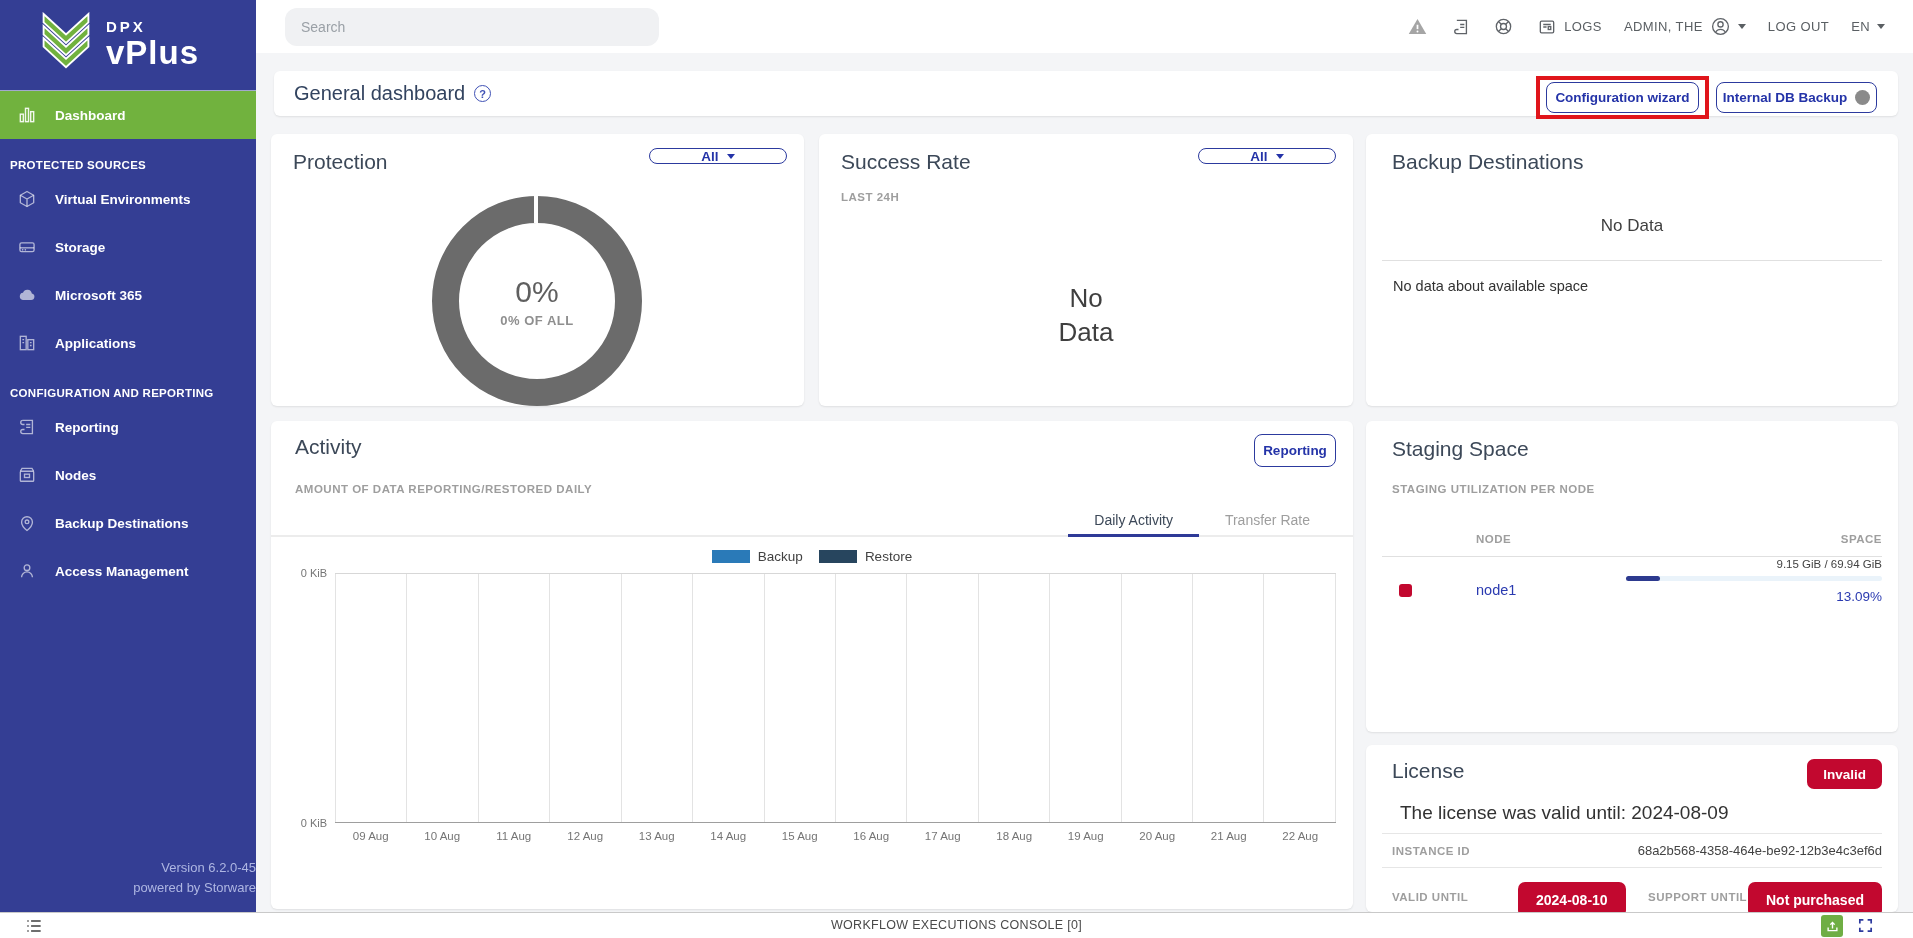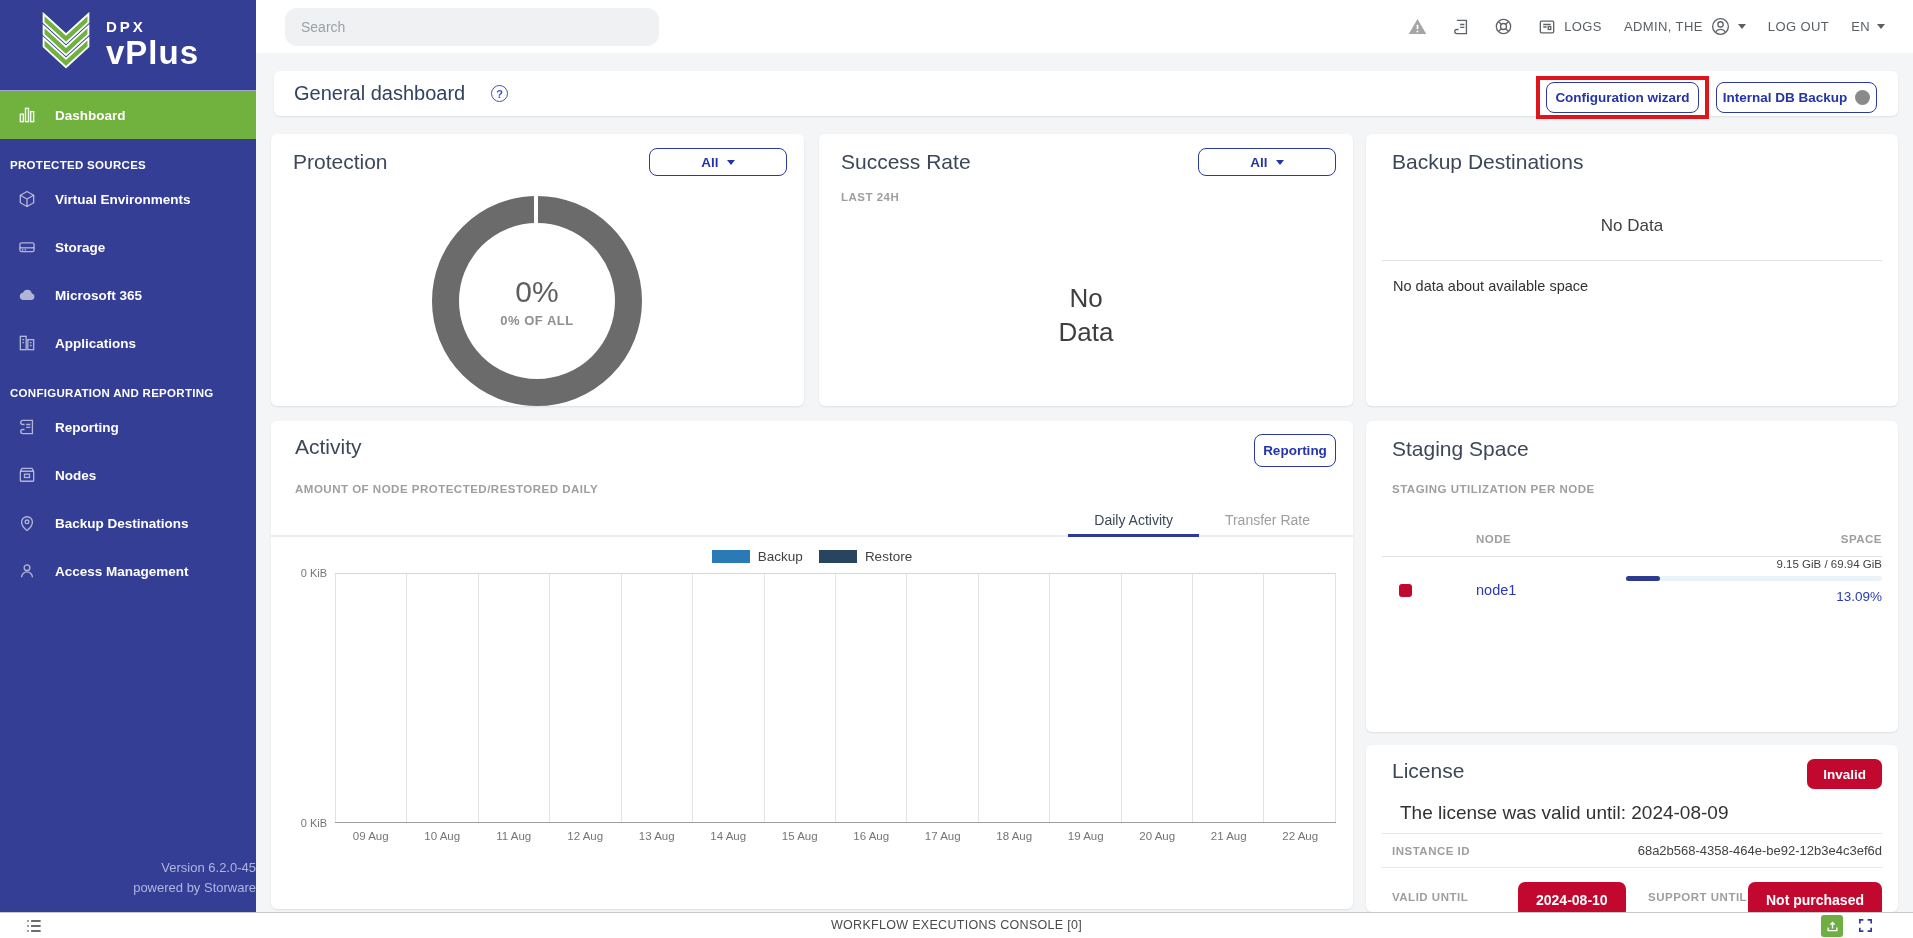--- a/index.html
+++ b/index.html
@@ -31,34 +31,34 @@
   .search::placeholder { color:#9aa0a6; }
   .topbar-right { position:absolute; right:28px; top:0; height:53px; display:flex; align-items:center; gap:22px;
                   color:#5a5f63; font-size:13px; letter-spacing:.4px; font-weight:400; }
   .tb-item { display:flex; align-items:center; gap:7px; cursor:pointer; white-space:nowrap; }
   .tb-icon { width:21px; height:21px; display:flex; align-items:center; justify-content:center; color:#5f6368; }
   .caret { width:0; height:0; border-left:4px solid transparent; border-right:4px solid transparent;
            border-top:5px solid currentColor; display:inline-block; }
   
   .card { position:absolute; background:#fff; border-radius:6px; box-shadow:0 1px 2px rgba(0,0,0,.09); z-index:1; }
   .header-card { left:274px; top:71px; width:1624px; height:45px; overflow:visible; }
-  .page-title-wrap { position:absolute; left:20px; top:0; height:45px; display:flex; align-items:center; gap:26px; }
+  .page-title-wrap { position:absolute; left:20px; top:0; height:45px; display:flex; align-items:center; gap:9px; }
   .page-title { font-size:20px; font-weight:400; color:#32435f; }
   .help-badge { width:17px; height:17px; border:1.5px solid #3f51b5; border-radius:50%; color:#3f51b5;
                 font-size:11px; font-weight:700; display:flex; align-items:center; justify-content:center; cursor:pointer; }
   .btn-outline { border:1px solid #2c3a9e; background:#fff; color:#2433a8; font-weight:700; font-size:13.5px;
                  border-radius:8px; display:flex; align-items:center; justify-content:center; gap:8px;
                  cursor:pointer; font-family:"Liberation Sans",sans-serif; }
   .red-annotation { position:absolute; left:1262px; top:5px; width:173px; height:43px;
                     border:4px solid #e0151b; display:flex; align-items:center; justify-content:center; }
   .btn-config { width:153px; height:31px; }
   .btn-dbbackup { position:absolute; left:1442px; top:11px; width:161px; height:31px; }
   .gray-dot { width:15px; height:15px; border-radius:50%; background:#8a8a8a; display:inline-block; }
   .card-title { font-size:21px; font-weight:400; color:#3c4858; }
-  .filter-btn { position:absolute; right:17px; top:14px; width:138px; height:28px; }
+  .filter-btn { position:absolute; right:17px; top:14px; width:138px; height:16px; }
   .micro-label { font-size:11.5px; font-weight:700; color:#9e9e9e; letter-spacing:.5px; }
   
   .protection-card { left:271px; top:134px; width:533px; height:272px; overflow:hidden; }
   .donut { position:absolute; left:161px; top:62px; width:210px; height:210px; border:27px solid #6b6b6b;
            border-radius:50%; }
   .donut-notch { position:absolute; left:263px; top:62px; width:4px; height:27px; background:#fff; }
   .donut-center { position:absolute; left:161px; top:62px; width:210px; height:210px; display:flex;
                   flex-direction:column; align-items:center; justify-content:center; gap:4px; }
   .donut-pct { font-size:30px; color:#5f5f5f; }
   .donut-cap { font-size:13px; font-weight:700; color:#8f8f8f; letter-spacing:.5px; }
@@ -350,21 +350,21 @@
 <section class="card bd-card">
   <div style="position:absolute;left:26px;top:16px;" class="card-title">Backup Destinations</div>
   <div class="bd-nodata">No Data</div>
   <div class="bd-divider"></div>
   <div class="bd-note">No data about available space</div>
 </section>
 
 <section class="card activity-card">
   <div class="card-title act-title">Activity</div>
   <button class="btn-outline btn-reporting">Reporting</button>
-  <div class="micro-label act-sub">AMOUNT OF NODE PROTECTED/RESTORED DAILY</div>
+  <div class="micro-label act-sub">AMOUNT OF DATA REPORTING/RESTORED DAILY</div>
 
   <div class="tabs-row">
     <div class="tab active">Daily Activity</div>
     <div class="tab">Transfer Rate</div>
   </div>
 
   <div class="legend">
     <span class="legend-item">
       <span class="swatch backup"></span>
       <span>Backup</span>

